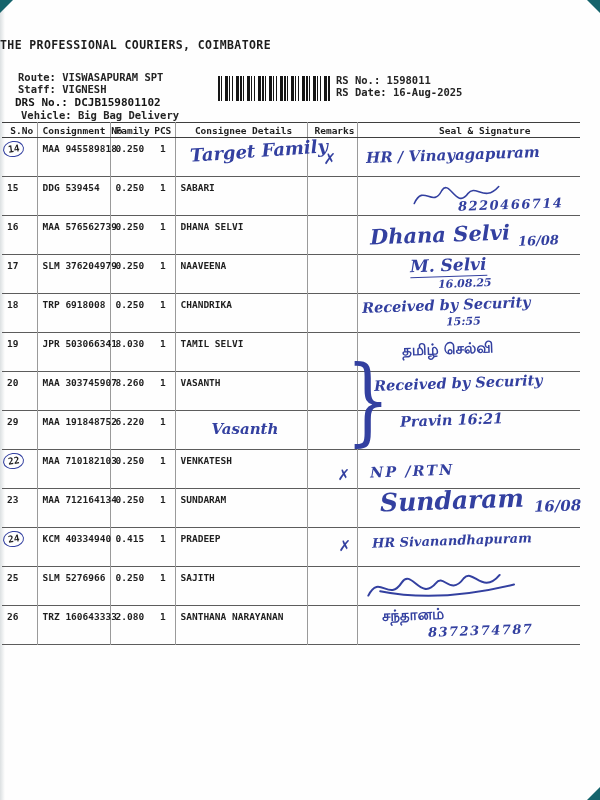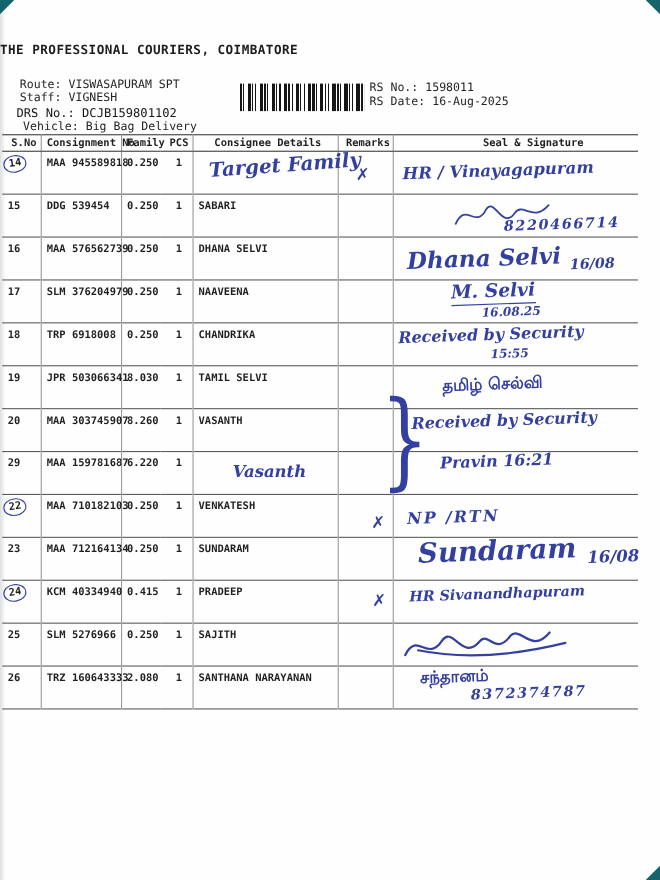--- a/index.html
+++ b/index.html
@@ -10,21 +10,21 @@
   
   .corner{position:absolute;width:13px;height:13px;background:#15646c;}
   .corner.tl{top:0;left:0;clip-path:polygon(0 0,100% 0,0 100%);}
   .corner.tr{top:0;right:0;clip-path:polygon(0 0,100% 0,100% 100%);}
   .corner.br{bottom:0;right:0;clip-path:polygon(100% 0,100% 100%,0 100%);}
   
   .title{position:absolute;left:0;right:0;top:38px;text-align:left;font-weight:bold;
     font-size:11.5px;letter-spacing:.4px;color:#1d1d1d;}
   .subtitle{position:absolute;left:0;right:0;top:54px;text-align:center;font-weight:bold;
     font-size:11.5px;letter-spacing:.2px;color:#1d1d1d;}
-  .meta{position:absolute;font-size:10.5px;font-weight:normal;color:#242424;white-space:nowrap;}
+  .meta{position:absolute;font-size:10.5px;font-weight:bold;color:#242424;white-space:nowrap;}
   .m-route{left:18px;top:71px;}
   .m-staff{left:18px;top:83px;}
   .m-drs{left:15px;top:96px;font-size:11px;color:#151515;}
   .m-vehicle{left:21px;top:109px;}
   .m-rsno{left:336px;top:74px;}
   .m-rsdate{left:336px;top:86px;}
   .barcode{position:absolute;left:218px;top:76px;width:113px;height:25px;
     background:repeating-linear-gradient(90deg,
       #161616 0 2px,#fff 2px 3px,#161616 3px 4px,#fff 4px 7px,
       #161616 7px 10px,#fff 10px 11px,#161616 11px 12px,#fff 12px 14px,
@@ -249,21 +249,21 @@
     <td class="c-rem vb">
             <span class="remark ink"></span>
           </td>
     <td class="c-sig">
             <div class="sigline k-big">Received by Security</div>
           </td>
   </tr>
 
   <tr class="r21">
     <td class="c-sno vb"><span class="sno">29</span></td>
-    <td class="c-cons vb">MAA 159781687</td>
+    <td class="c-cons vb">MAA 191848752</td>
     <td class="c-wt">6.220</td>
     <td class="c-pcs vb">1</td>
     <td class="c-name vb">
       <span class="printed"></span>
       <span class="consignee-hand ink">Vasanth</span>
     </td>
     <td class="c-rem vb">
             <span class="remark ink"></span>
           </td>
     <td class="c-sig">

